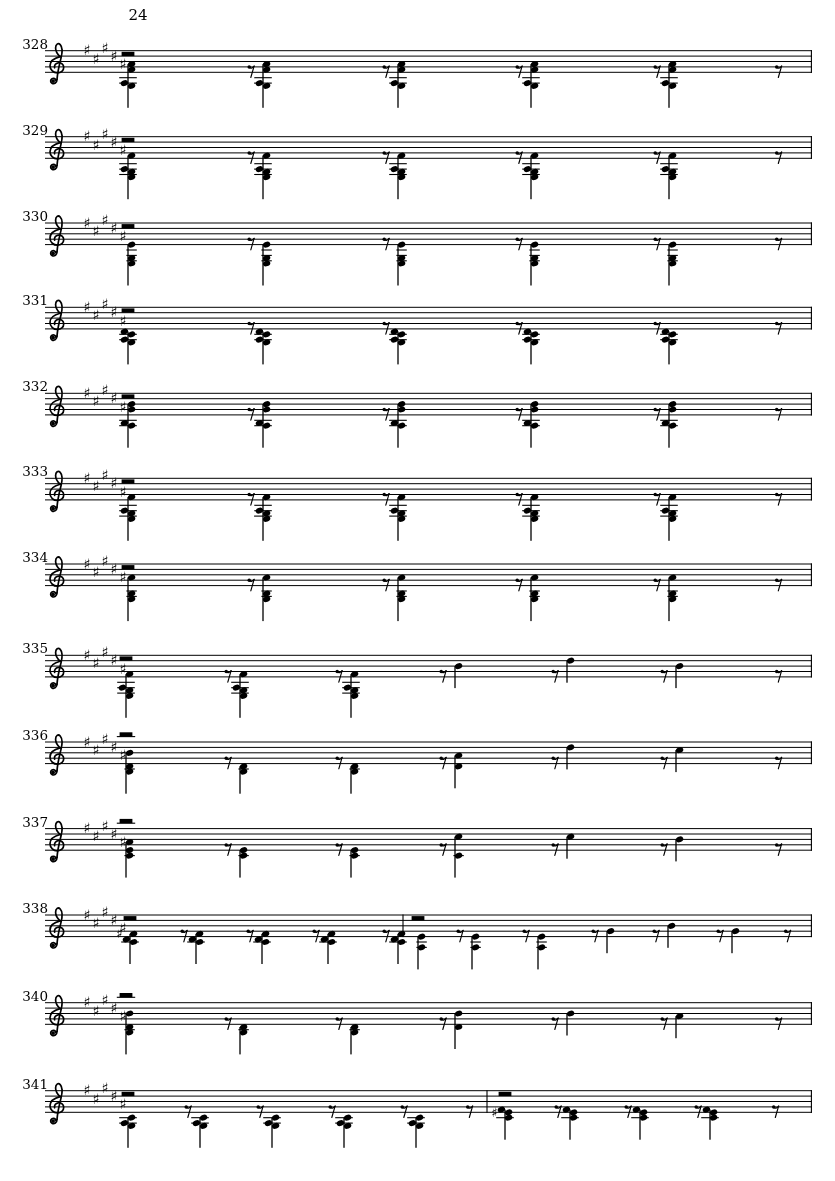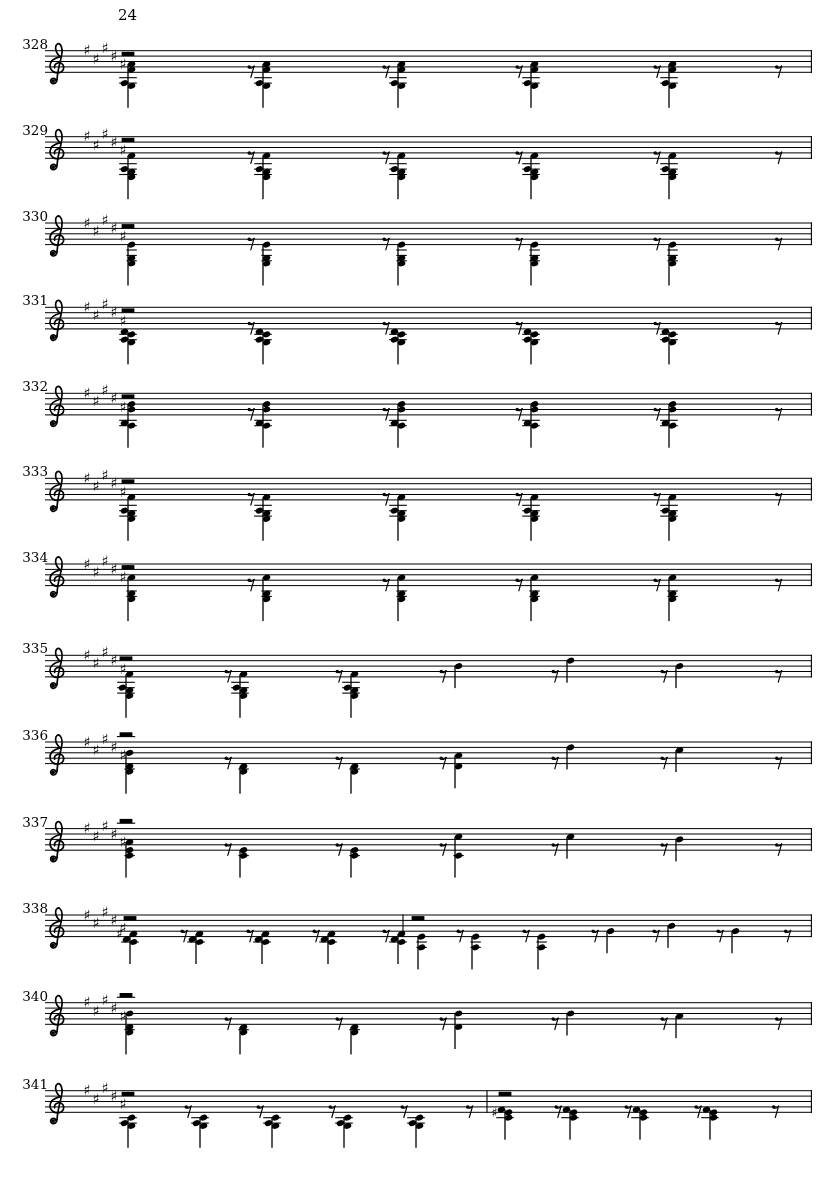--- a/index.html
+++ b/index.html
@@ -7,21 +7,21 @@
     position:relative;
     width:835px;height:1181px;
     background:#ffffff;
     font-family:"DejaVu Serif", serif;
     overflow:hidden;
   }
   #page-number{
     position:absolute;
     left:118px;top:6px;
     width:40px;
-    text-align:left;
+    text-align:center;
     font-size:15px;
     color:#000;
   }
   #score-svg{position:absolute;left:0;top:0;}
 </style>
 </head>
 <body>
 
 <div id="page">
   <div id="page-number">24</div>

